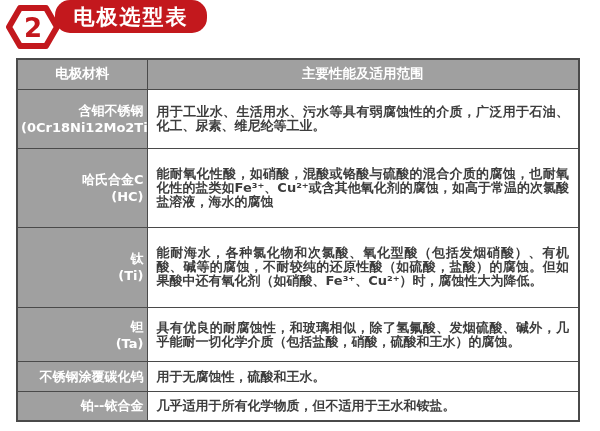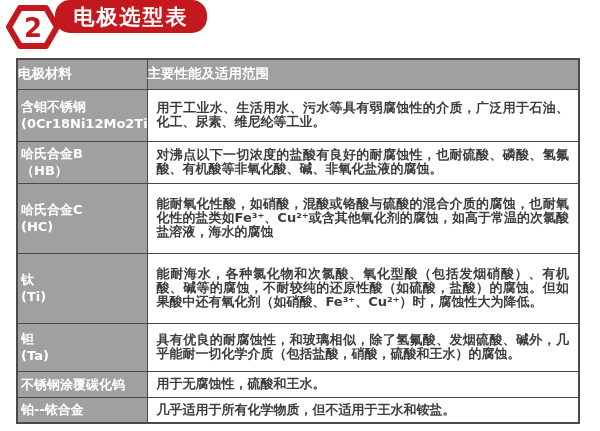--- a/index.html
+++ b/index.html
@@ -40,26 +40,26 @@
     border: 2px solid #4a4a4a;
   }
   table.sel col.c-mat { width: 130px; }
   table.sel th, table.sel td {
     border: 1px solid #4a4a4a;
     vertical-align: middle;
   }
   
   table.sel thead th {
     background: #a0a0a0; color: #ffffff;
-    font-size: 13.5px; font-weight: bold; text-align: left;
+    font-size: 13.5px; font-weight: bold; text-align: center;
     height: 30px;
   }
   table.sel tbody th.mat {
     background: #a0a0a0; color: #ffffff;
-    font-size: 13px; font-weight: bold; text-align: left;
+    font-size: 13px; font-weight: bold; text-align: right;
     line-height: 17px; padding: 2px 3px;
   }
   
   table.sel td.desc {
     background: #ffffff; color: #3d3d3d;
     font-size: 13px; font-weight: bold;
     line-height: 14px; padding: 2px 9px 2px 9px;
     text-align: justify;
   }
   tr.h52 { height: 52px; }
@@ -98,27 +98,20 @@
       </tr>
     </thead>
     <tbody>
       <tr class="h52">
         <th class="mat">
           <div>含钼不锈钢</div>
           <div>(0Cr18Ni12Mo2Ti)</div>
         </th>
         <td class="desc">用于工业水、生活用水、污水等具有弱腐蚀性的介质，广泛用于石油、化工、尿素、维尼纶等工业。</td>
       </tr>
-      <tr class="h42">
-        <th class="mat">
-          <div>哈氏合金B</div>
-          <div>（HB）</div>
-        </th>
-        <td class="desc">对沸点以下一切浓度的盐酸有良好的耐腐蚀性，也耐硫酸、磷酸、氢氟酸、有机酸等非氧化酸、碱、非氧化盐液的腐蚀。</td>
-      </tr>
       <tr class="h70">
         <th class="mat">
           <div>哈氏合金C</div>
           <div>(HC)</div>
         </th>
         <td class="desc">能耐氧化性酸，如硝酸，混酸或铬酸与硫酸的混合介质的腐蚀，也耐氧化性的盐类如Fe³⁺、Cu²⁺或含其他氧化剂的腐蚀，如高于常温的次氯酸盐溶液，海水的腐蚀</td>
       </tr>
       <tr class="h70">
         <th class="mat">
           <div>钛</div>

